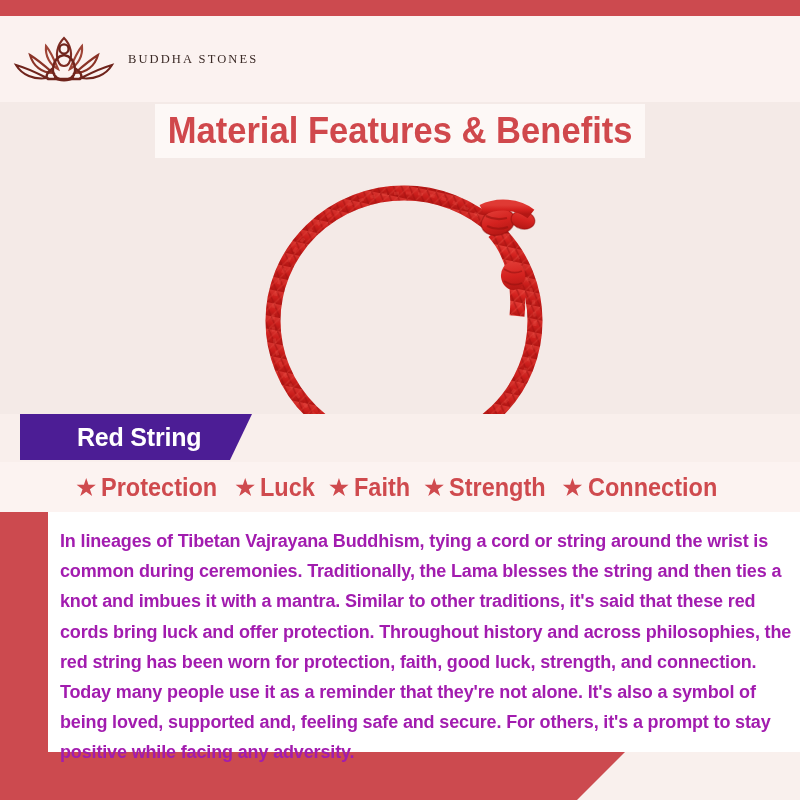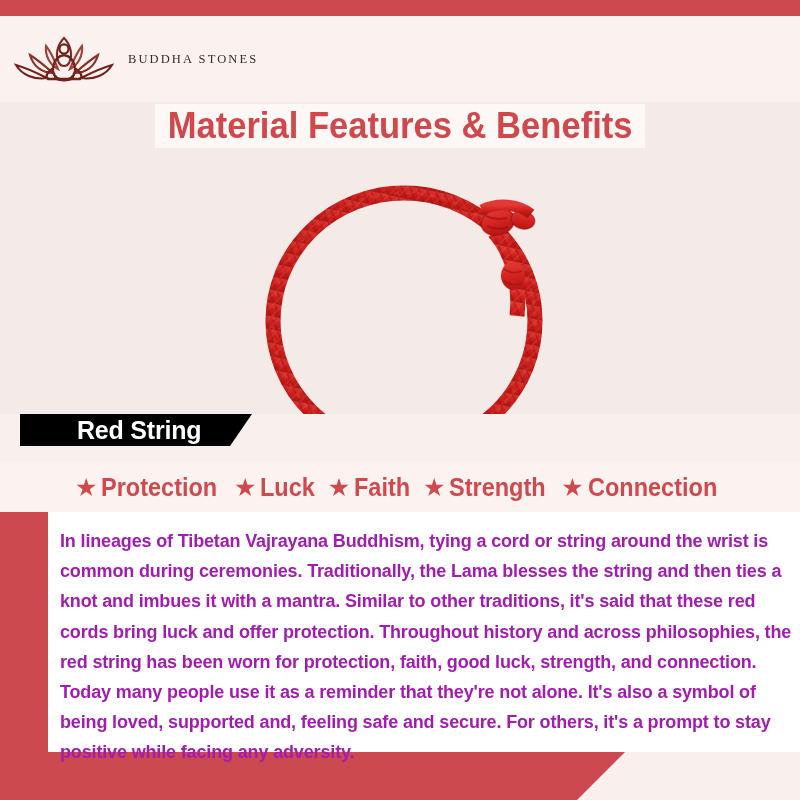--- a/index.html
+++ b/index.html
@@ -79,21 +79,21 @@
   
   .title-strip {
     position: absolute;
     top: 102px; left: 0;
     width: 800px; height: 58px;
     background: #f4eae7;
   }
   .title-box {
     position: absolute;
     top: 104px; left: 155px;
-    width: 490px; height: 44px;
+    width: 490px; height: 54px;
     background: #fdf8f6;
     display: flex;
     align-items: center;
     justify-content: center;
   }
   .title-text {
     font-family: "Liberation Sans Narrow", "Liberation Sans", sans-serif;
     font-size: 36px;
     font-weight: bold;
     color: #d0484c;
@@ -120,22 +120,22 @@
   
   .label-strip {
     position: absolute;
     top: 414px; left: 0;
     width: 800px; height: 48px;
     background: #f9efec;
   }
   .label-banner {
     position: absolute;
     top: 414px; left: 20px;
-    width: 232px; height: 32px;
-    background: #000000;
+    width: 232px; height: 46px;
+    background: #4c1d95;
     clip-path: polygon(0 0, 100% 0, calc(100% - 22px) 100%, 0 100%);
     display: flex;
     align-items: center;
   }
   .label-text {
     margin-left: 57px;
     font-size: 25px;
     font-weight: bold;
     color: #ffffff;
     letter-spacing: -0.2px;

